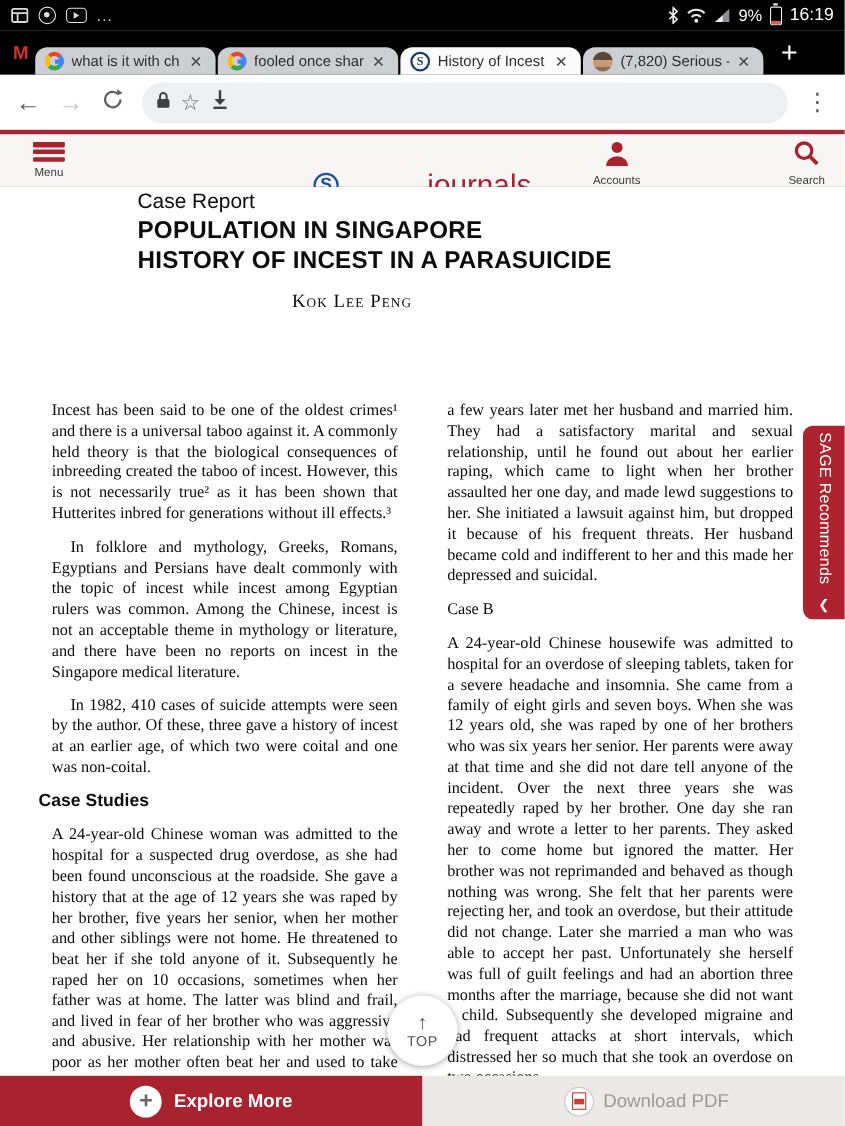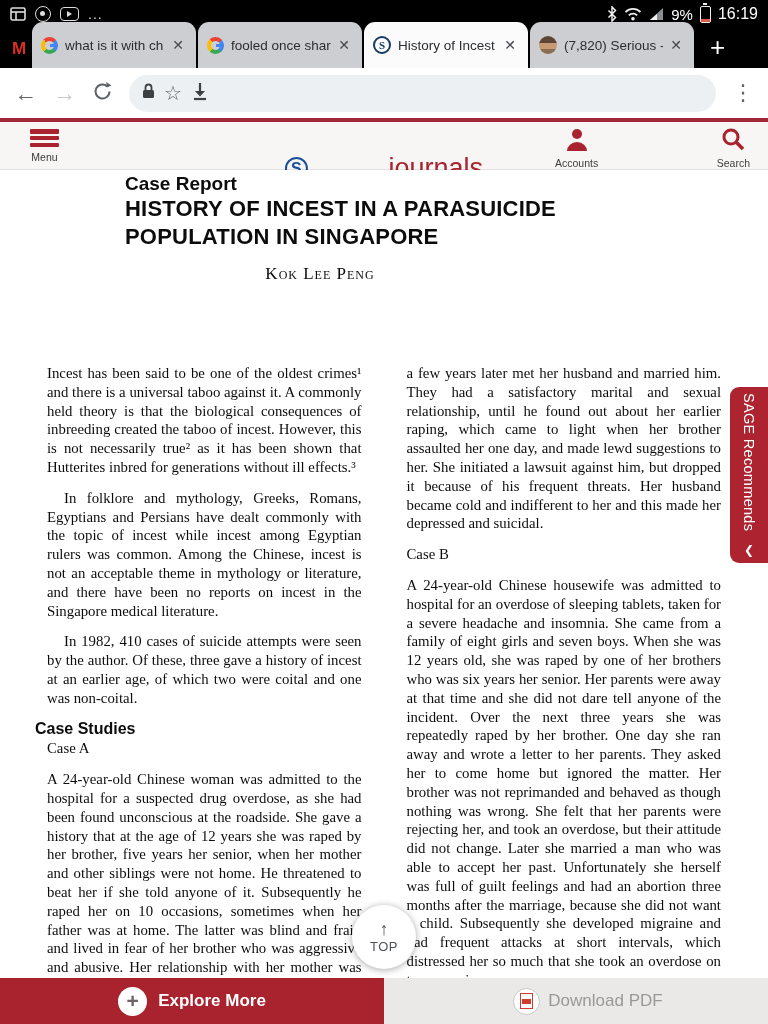--- a/index.html
+++ b/index.html
@@ -30,21 +30,21 @@
   .battery::after { content:""; position:absolute; bottom:0; left:0; right:0;
              height:3px; background:#e25b4a; }
   .sb-time { font-size:16px; }
   .sb-batt-pct { font-size:15px; }
 
   
   .tab-strip { height:40px; background:#000; display:flex; align-items:flex-end;
                padding-left:6px; }
   .overflow-tab { width:26px; text-align:center; color:#d93025; font-weight:bold;
                font-size:17px; padding-bottom:9px; }
-  .tab { height:46px; width:164px; background:#ccced1; border-radius:11px 11px 0 0;
+  .tab { height:25px; width:164px; background:#ccced1; border-radius:11px 11px 0 0;
          display:flex; align-items:center; padding:8px 9px; margin-right:2px; }
   .tab.active { background:#fbfbfb; }
   .tab-title { flex:1; font-size:13.5px; color:#2b2e31; white-space:nowrap;
                overflow:hidden; margin:0 4px 0 7px; }
   .tab-close { font-size:14px; color:#44484c; padding:2px 3px; }
   .new-tab-btn { color:#fff; font-size:26px; font-weight:300; margin:0 0 5px 14px; }
   .favicon-g { width:17px; height:17px; min-width:17px; border-radius:50%; position:relative;
     background:conic-gradient(from 45deg,#4285f4 0 25%,#34a853 25% 50%,#fbbc05 50% 75%,#ea4335 75% 100%); }
   .favicon-g::before { content:""; position:absolute; inset:4px; background:#ccced1;
     border-radius:50%; }
@@ -78,27 +78,27 @@
   .menu-item { left:30px; }
   .hamburger div { width:29px; height:4.5px; background:#a8232e; margin:2.2px 0;
                    border-radius:1px; }
   .logo { position:absolute; left:50%; top:7px; transform:translateX(-50%);
           display:flex; align-items:center; }
   .logo-circle-s { width:23px; height:23px; border:2.5px solid #1b4f9a; border-radius:50%;
           color:#1b4f9a; font-weight:bold; font-size:16px; display:flex;
           align-items:center; justify-content:center; margin-right:1px; }
   .logo-sage { color:#1b4f9a; font-weight:bold; font-size:27px; letter-spacing:-1px;margin-top:48px; }
   .logo-journals { color:#a8232e; font-size:27px; font-weight:400; margin-left:7px; }
-  .accounts-item { left:555px; }
+  .accounts-item { left:539px; }
   .search-item { right:18px; }
 
   
   .article { position:absolute; top:170px; left:0; width:768px; height:808px;
              background:#fff; color:#0c0c0c; }
-  .kicker { position:absolute; left:125px; top:3px; font-size:19px; font-weight:bold; }
+  .kicker { position:absolute; left:125px; top:3px; font-size:19px; font-weight:normal; }
   .art-title { position:absolute; left:125px; top:25px; font-size:22px; font-weight:bold;
                line-height:1.25; letter-spacing:0.2px; }
   .author { position:absolute; left:105px; top:94px; width:430px; text-align:center;
             font-family:"Liberation Serif", serif; font-variant:small-caps;
             font-size:17px; letter-spacing:1px; }
   .columns { position:absolute; top:182px; left:35px; right:35px; display:flex; gap:21px; }
   .col { flex:1; font-family:"Liberation Serif", serif; font-size:14.8px;
          line-height:18.8px; text-align:justify; }
   .col p { margin:12px; }
   .col p.indent { text-indent:17px; }
@@ -272,32 +272,31 @@
           <line x1="15.5" y1="15.5" x2="22" y2="22" stroke="#a8232e" stroke-width="3.5"></line>
         </svg>
     </span>
     <span class="hdr-label">Search</span>
   </div>
 </div>
 
 <div class="article">
   <div class="kicker">Case Report</div>
   <div class="art-title">
+    <div>POPULATION IN SINGAPORE</div>
     <div>HISTORY OF INCEST IN A PARASUICIDE</div>
-    <div>POPULATION IN SINGAPORE</div>
   </div>
   <div class="author">Kok Lee Peng</div>
 
   <div class="columns">
     <div class="col">
       <p>Incest has been said to be one of the oldest crimes¹ and there is a universal taboo against it. A commonly held theory is that the biological consequences of inbreeding created the taboo of incest. However, this is not necessarily true² as it has been shown that Hutterites inbred for generations without ill effects.³</p>
       <p class="indent">In folklore and mythology, Greeks, Romans, Egyptians and Persians have dealt commonly with the topic of incest while incest among Egyptian rulers was common. Among the Chinese, incest is not an acceptable theme in mythology or literature, and there have been no reports on incest in the Singapore medical literature.</p>
       <p class="indent">In 1982, 410 cases of suicide attempts were seen by the author. Of these, three gave a history of incest at an earlier age, of which two were coital and one was non-coital.</p>
       <div class="cs-heading">Case Studies</div>
-      <p class="case-label" style="margin-top:0">Case A</p>
       <p>A 24-year-old Chinese woman was admitted to the hospital for a suspected drug overdose, as she had been found unconscious at the roadside. She gave a history that at the age of 12 years she was raped by her brother, five years her senior, when her mother and other siblings were not home. He threatened to beat her if she told anyone of it. Subsequently he raped her on 10 occasions, sometimes when her father was at home. The latter was blind and frail, and lived in fear of her brother who was aggressive and abusive. Her relationship with her mother was poor as her mother often beat her and used to take her brother's side during arguments. She never told anyone of the repeated raping, but ran away after a few months. She worked as a domestic help, and</p>
     </div>
     <div class="col">
       <p>a few years later met her husband and married him. They had a satisfactory marital and sexual relationship, until he found out about her earlier raping, which came to light when her brother assaulted her one day, and made lewd suggestions to her. She initiated a lawsuit against him, but dropped it because of his frequent threats. Her husband became cold and indifferent to her and this made her depressed and suicidal.</p>
       <p class="case-label">Case B</p>
       <p>A 24-year-old Chinese housewife was admitted to hospital for an overdose of sleeping tablets, taken for a severe headache and insomnia. She came from a family of eight girls and seven boys. When she was 12 years old, she was raped by one of her brothers who was six years her senior. Her parents were away at that time and she did not dare tell anyone of the incident. Over the next three years she was repeatedly raped by her brother. One day she ran away and wrote a letter to her parents. They asked her to come home but ignored the matter. Her brother was not reprimanded and behaved as though nothing was wrong. She felt that her parents were rejecting her, and took an overdose, but their attitude did not change. Later she married a man who was able to accept her past. Unfortunately she herself was full of guilt feelings and had an abortion three months after the marriage, because she did not want a child. Subsequently she developed migraine and had frequent attacks at short intervals, which distressed her so much that she took an overdose on two occasions.</p>
       <p>A 15-year-old Chinese schoolgirl, the youngest in a family of three boys and one girl, was admitted</p>
     </div>
   </div>
 </div>

